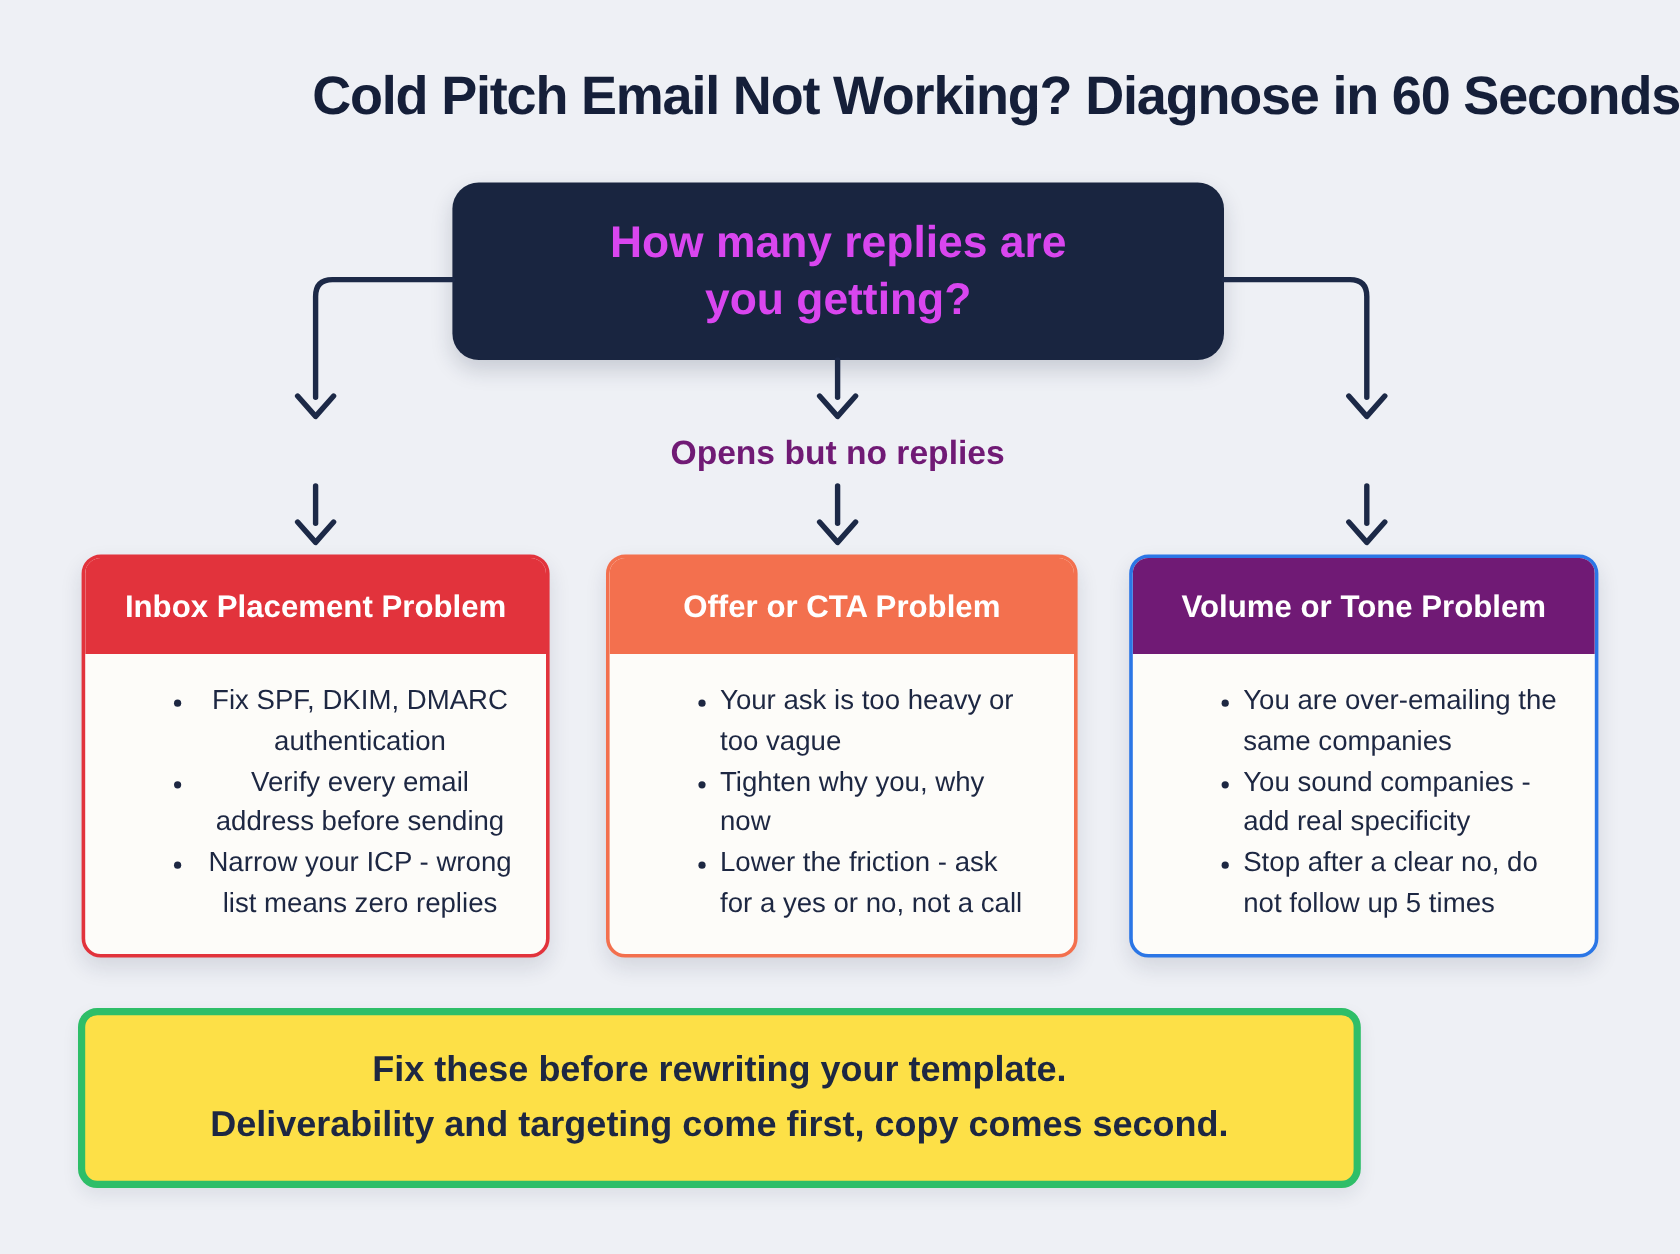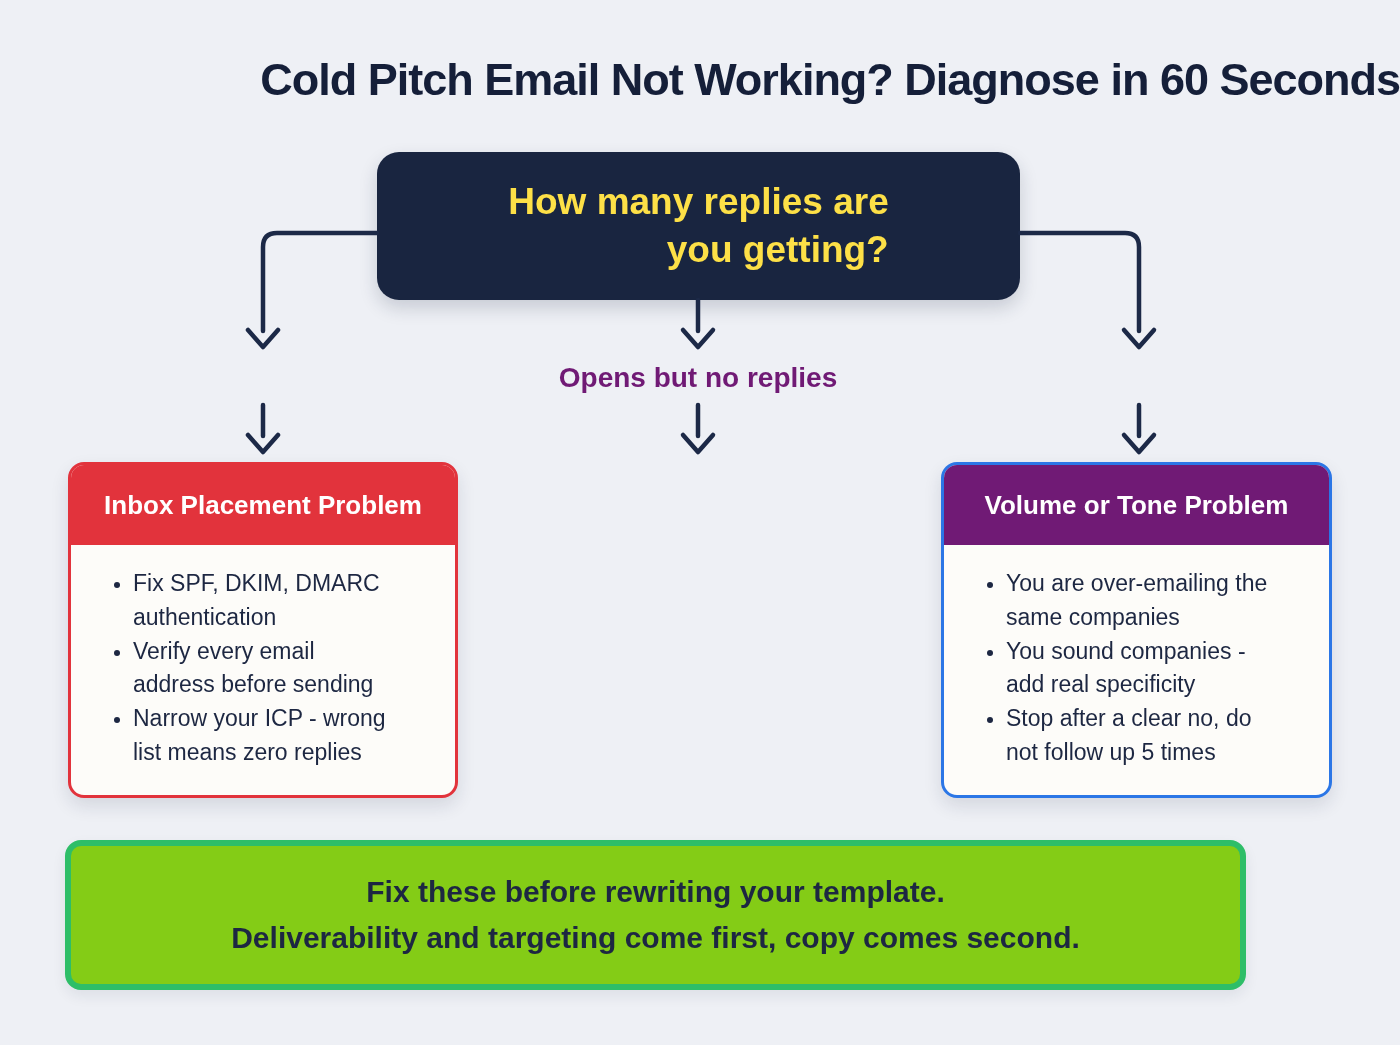--- a/index.html
+++ b/index.html
@@ -21,67 +21,67 @@
   }
 
   .decision-box {
     position: absolute; left: 377px; top: 152px; width: 643px; height: 148px;
     background: #192540; border-radius: 22px;
     display: flex; align-items: center; justify-content: center;
     box-shadow: 0 8px 18px rgba(25,37,64,0.18);
     box-sizing: border-box;
   }
   .decision-text {
-    color: #fde047; font-size: 37px; font-weight: 700;
-    text-align: right; line-height: 1.3; white-space: pre-line;
+    color: #d946ef; font-size: 37px; font-weight: 700;
+    text-align: center; line-height: 1.3; white-space: pre-line;
   }
 
   .connectors { position: absolute; left: 0; top: 0; width: 1400px; height: 1045px; pointer-events: none; }
   .connectors path { stroke: #1c2947; stroke-width: 4.5; fill: none; stroke-linecap: round; stroke-linejoin: round; }
 
   .branch-label {
     position: absolute; top: 362px; width: 320px;
     text-align: center; font-size: 28px; font-weight: 700;
   }
   .branch-label--red    { left: 103px;  color: #df2f3a; }
   .branch-label--orange { left: 538px;  color: #701a75; }
   .branch-label--blue   { left: 979px;  color: #2b6fe0; }
 
   .card {
     position: absolute; top: 462px; height: 336px;
     background: #fdfcf9; border: 3px solid; border-radius: 16px;
     box-sizing: border-box; overflow: hidden;
     box-shadow: 0 8px 18px rgba(25,37,64,0.12);
   }
-  .card--red    { left: 68px;  width: 390px; border-color: #e2333c; }
+  .card--red    { left: 68px;  width: 390px; border-color: #e2333c; text-align: center; }
   .card--orange { left: 505px; width: 393px; border-color: #f3704e; }
   .card--blue   { left: 941px; width: 391px; border-color: #2b76e6; }
 
   .card__header {
     height: 80px; display: flex; align-items: center; justify-content: center;
     color: #ffffff; font-size: 26px; font-weight: 700;
   }
   .card--red    .card__header { background: #e2333c; }
   .card--orange .card__header { background: #f3704e; }
   .card--blue   .card__header { background: #701a75; }
 
   .card__body { padding: 0; }
   .card__body ul {
-    margin: 0; padding: 22px 18px 0 62px;
+    margin: 0; padding: 22px 18px 0 92px;
     list-style: disc;
   }
   .card__body li {
     font-size: 23px; line-height: 1.47; color: #1d2742;
     white-space: pre-line; margin: 0;
   }
   .card__body li::marker { color: #1d2742; font-size: 20px; }
 
   .footer-box {
-    position: absolute; left: 65px; top: 840px; width: 1181px; height: 150px;
-    background: #84cc16; border: 6px solid #2ebe68; border-radius: 16px;
+    position: absolute; left: 65px; top: 840px; width: 1069px; height: 150px;
+    background: #fde047; border: 6px solid #2ebe68; border-radius: 16px;
     box-sizing: border-box;
     display: flex; flex-direction: column; align-items: center; justify-content: center;
     box-shadow: 0 6px 14px rgba(25,37,64,0.08);
   }
   .footer-line {
     font-size: 30px; font-weight: 600; color: #1d2742; line-height: 1.55;
   }
 </style>
 </head>
 <body>
@@ -123,20 +123,33 @@
         <li>Fix SPF, DKIM, DMARC
 authentication</li>
         <li>Verify every email
 address before sending</li>
         <li>Narrow your ICP - wrong
 list means zero replies</li>
       </ul>
     </div>
   </div>
 
+  <div class="card card--orange">
+    <div class="card__header">Offer or CTA Problem</div>
+    <div class="card__body">
+      <ul>
+        <li>Your ask is too heavy or
+too vague</li>
+        <li>Tighten why you, why
+now</li>
+        <li>Lower the friction - ask
+for a yes or no, not a call</li>
+      </ul>
+    </div>
+  </div>
 
   <div class="card card--blue">
     <div class="card__header">Volume or Tone Problem</div>
     <div class="card__body">
       <ul>
         <li>You are over-emailing the
 same companies</li>
         <li>You sound companies -
 add real specificity</li>
         <li>Stop after a clear no, do

